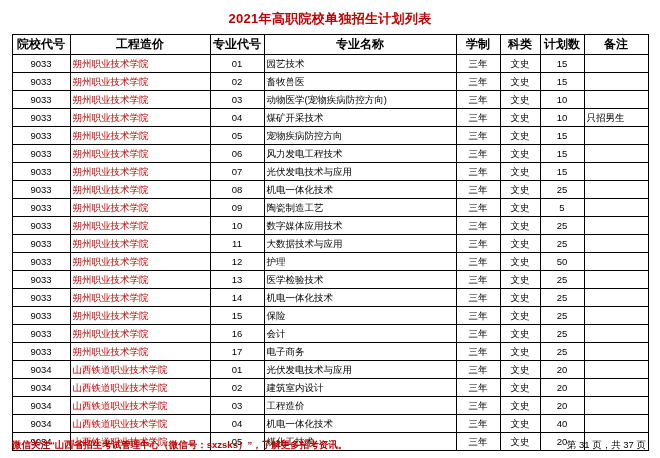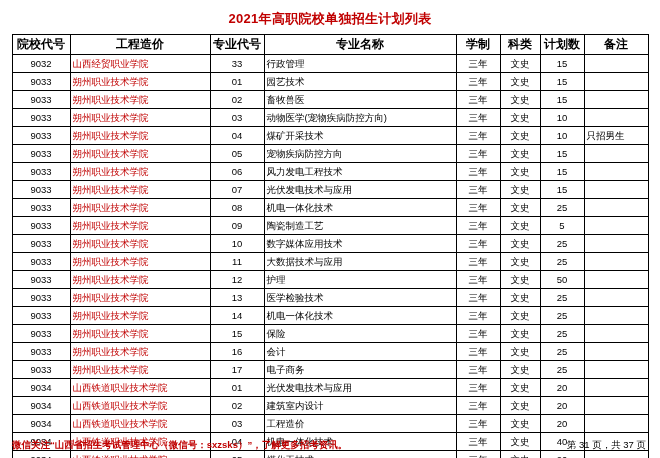--- a/index.html
+++ b/index.html
@@ -111,30 +111,20 @@
         <th>专业代号</th>
         <th>专业名称</th>
         <th>学制</th>
         <th>科类</th>
         <th>计划数</th>
         <th>备注</th>
       </tr>
     </thead>
     <tbody>
         <tr>
-          <td class="c-code">9032</td>
-          <td class="c-school">山西经贸职业学院</td>
-          <td class="c-majorcode">33</td>
-          <td class="c-major">行政管理</td>
-          <td class="c-len">三年</td>
-          <td class="c-type">文史</td>
-          <td class="c-num">15</td>
-          <td class="c-remark"></td>
-        </tr>
-        <tr>
           <td class="c-code">9033</td>
           <td class="c-school">朔州职业技术学院</td>
           <td class="c-majorcode">01</td>
           <td class="c-major">园艺技术</td>
           <td class="c-len">三年</td>
           <td class="c-type">文史</td>
           <td class="c-num">15</td>
           <td class="c-remark"></td>
         </tr>
         <tr>

